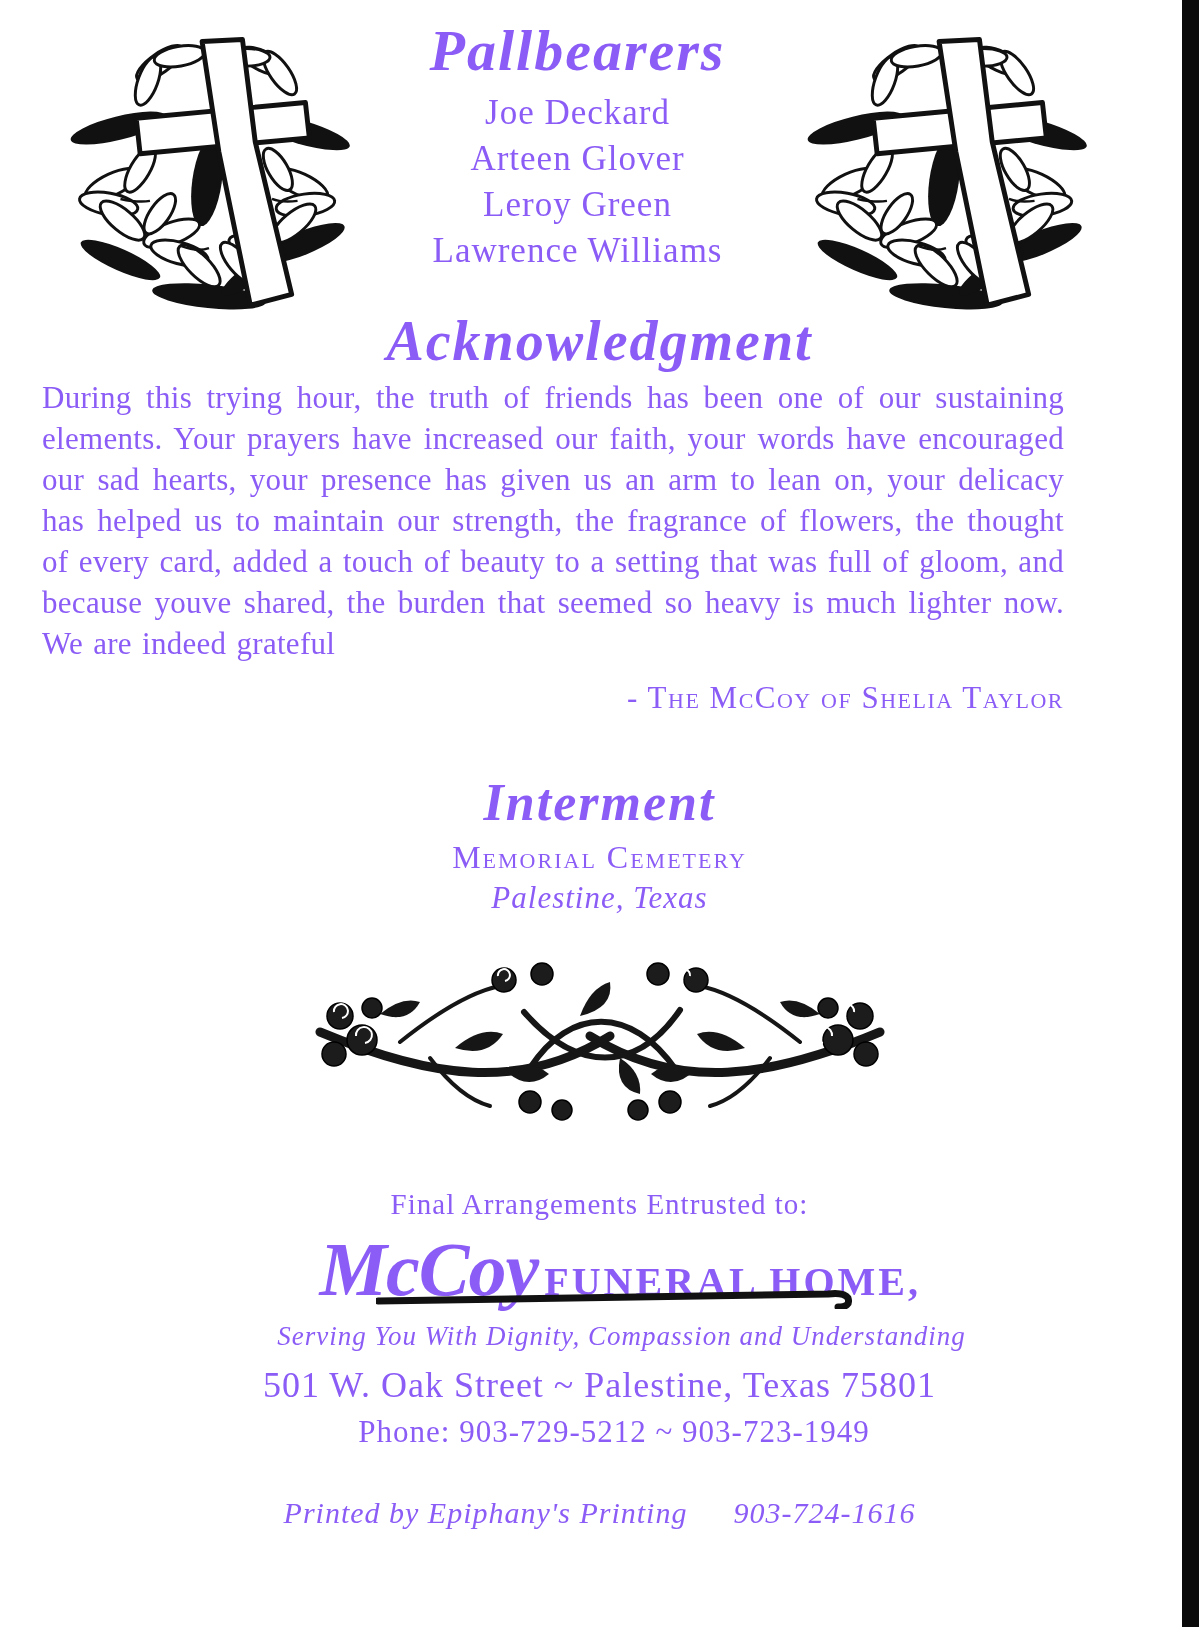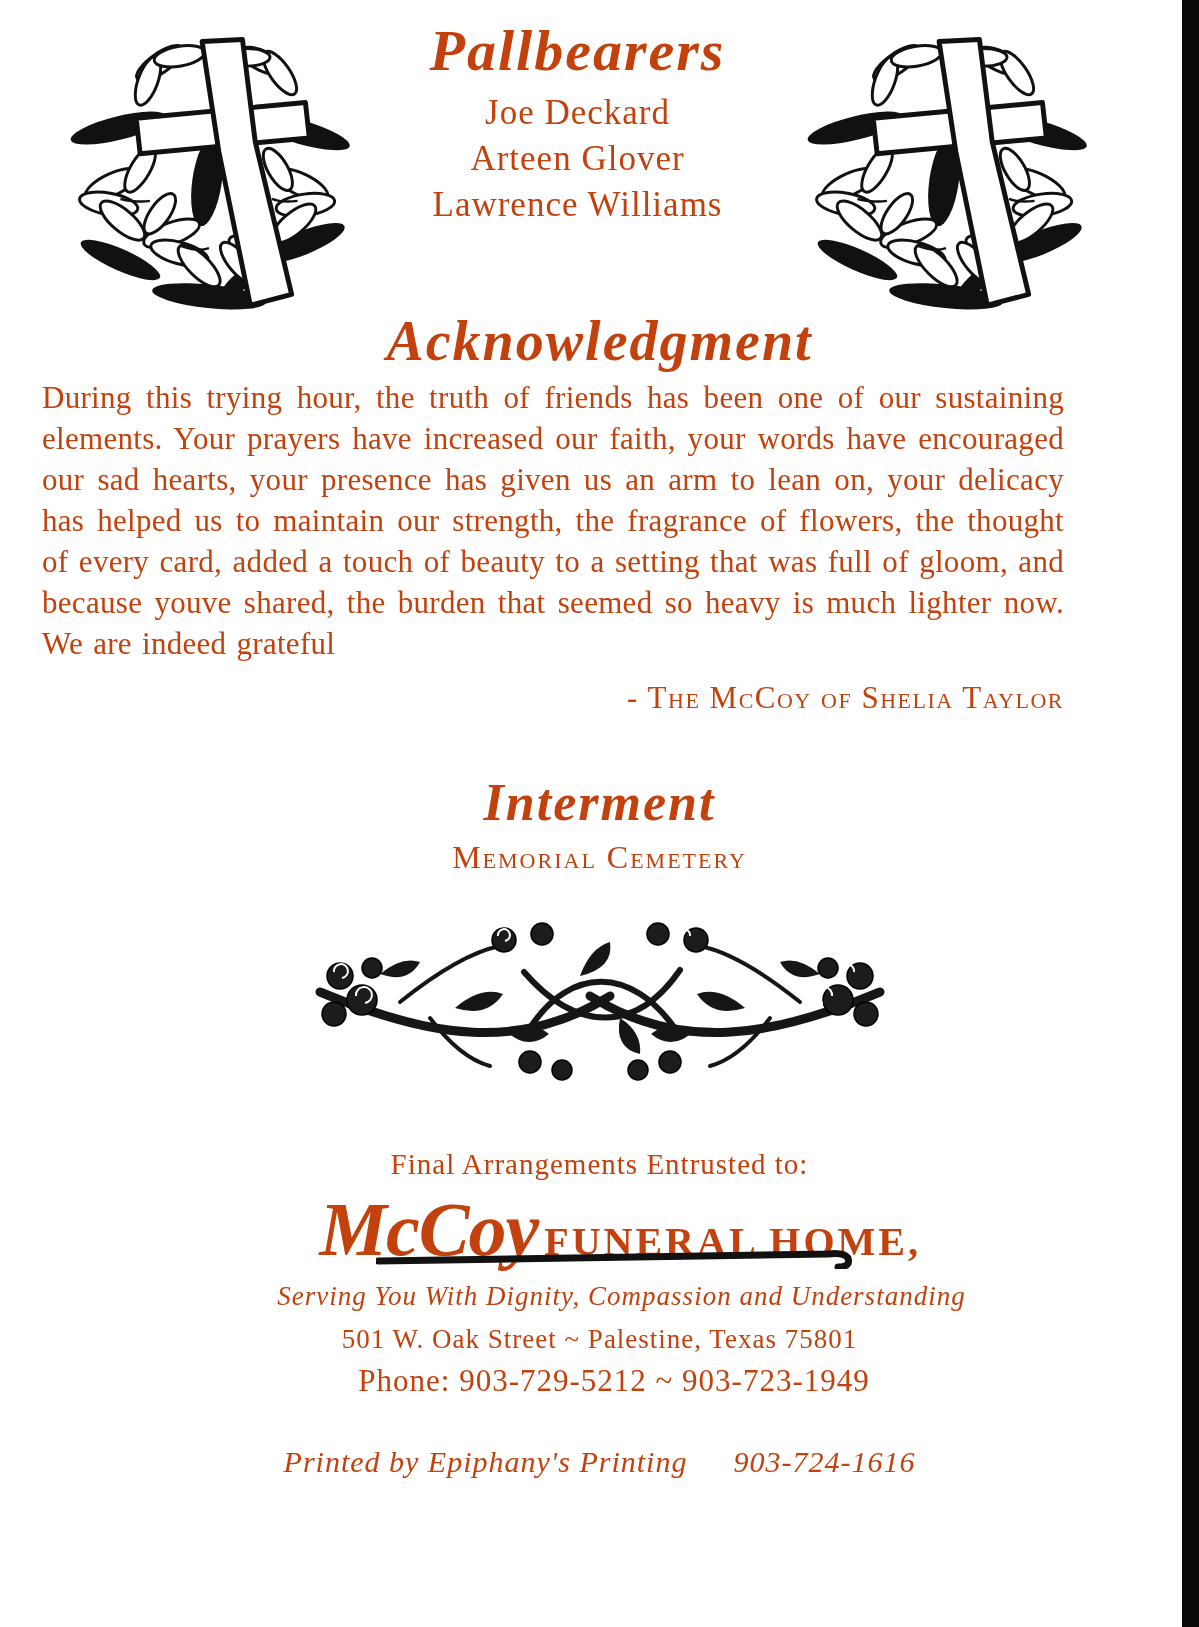--- a/index.html
+++ b/index.html
@@ -1,20 +1,20 @@
 <!DOCTYPE html>
 <html><head>
 <meta charset="utf-8">
 <style>
   html,body{margin:0;padding:0;background:#e8e8e8;}
   .page{
     position:relative;
     width:1199px;height:1627px;
     background:#ffffff;
-    color:#c2410c;
+    color:#8b5cf6;
     font-family:"Liberation Serif", serif;
     overflow:hidden;
     margin:0 auto;
   }
   .scan-edge{
     position:absolute;top:0;right:0;width:17px;height:100%;
     background:#0a0a0a;
   }
   
   .header{
@@ -75,21 +75,21 @@
   }
   .fh-caps{
     font-weight:bold;font-size:40px;letter-spacing:3px;
     margin-left:6px;
   }
   .fh-underline{position:absolute;left:56px;bottom:-2px;}
   .tagline{
     text-align:center;font-style:italic;font-size:27px;
     margin-top:14px;letter-spacing:1px;padding-left:44px;
   }
-  .address{text-align:center;font-size:27px;margin-top:12px;letter-spacing:1px;}
+  .address{text-align:center;font-size:36px;margin-top:12px;letter-spacing:1px;}
   .phone{text-align:center;font-size:31px;margin-top:8px;letter-spacing:1px;padding-left:29px;}
   .printer-line{
     text-align:center;font-style:italic;font-size:30px;margin-top:46px;
     letter-spacing:1px;
   }
   .printer-line .gap{display:inline-block;width:46px;}
 </style>
 </head>
 <body>
 
@@ -136,20 +136,21 @@
         <path d="M60,190 q18,4 30,2"></path>
         <path d="M122,238 q16,6 28,2"></path>
         <path d="M240,192 q-16,2 -26,-2"></path>
       </g>
     </svg>
 
     <div class="header-center">
       <div class="script-title pallbearers-title">Pallbearers</div>
       <div class="pallbearer-name">Joe Deckard</div>
       <div class="pallbearer-name">Arteen Glover</div>
+      <div class="pallbearer-name">Leroy Green</div>
       <div class="pallbearer-name">Lawrence Williams</div>
     </div>
 
     <svg class="emblem right" width="298" height="305" viewBox="0 0 300 310" aria-hidden="true">
       <g fill="#111111">
         <ellipse cx="58" cy="118" rx="50" ry="12" transform="rotate(-14 58 118)"></ellipse>
         <ellipse cx="243" cy="122" rx="52" ry="12" transform="rotate(16 243 122)"></ellipse>
         <ellipse cx="60" cy="252" rx="44" ry="11" transform="rotate(24 60 252)"></ellipse>
         <ellipse cx="245" cy="235" rx="46" ry="12" transform="rotate(-22 245 235)"></ellipse>
         <ellipse cx="150" cy="289" rx="58" ry="12" transform="rotate(6 150 289)"></ellipse>
@@ -191,20 +192,21 @@
 
   <div>
     <div class="script-title ack-title">Acknowledgment</div>
     <div class="ack-body">During this trying hour, the truth of friends has been one of our sustaining elements.  Your prayers have increased our faith, your words have encouraged our sad hearts, your presence has given us an arm to lean on, your delicacy has helped us to maintain our strength, the fragrance of flowers, the thought of every card, added a touch of beauty to a setting that was full of gloom, and because youve shared, the burden that seemed so heavy is much lighter now.  We are indeed grateful</div>
     <div class="ack-attribution">- The McCoy of Shelia Taylor</div>
   </div>
 
   <div class="interment">
     <div class="script-title interment-title">Interment</div>
     <div class="interment-place">Memorial Cemetery</div>
+    <div class="interment-city">Palestine, Texas</div>
   </div>
 
   <div class="divider-wrap">
     <svg width="640" height="172" viewBox="0 0 640 172" aria-hidden="true">
       <g stroke="#161616" fill="none" stroke-linecap="round">
         <path d="M40,82 C150,128 240,142 330,86" stroke-width="9"></path>
         <path d="M600,82 C490,128 400,142 310,86" stroke-width="9"></path>
         <path d="M250,118 C290,56 352,56 396,120" stroke-width="6"></path>
         <path d="M244,62 C296,122 356,124 400,60" stroke-width="6"></path>
         <path d="M120,92 q60,-48 100,-56" stroke-width="4"></path>

